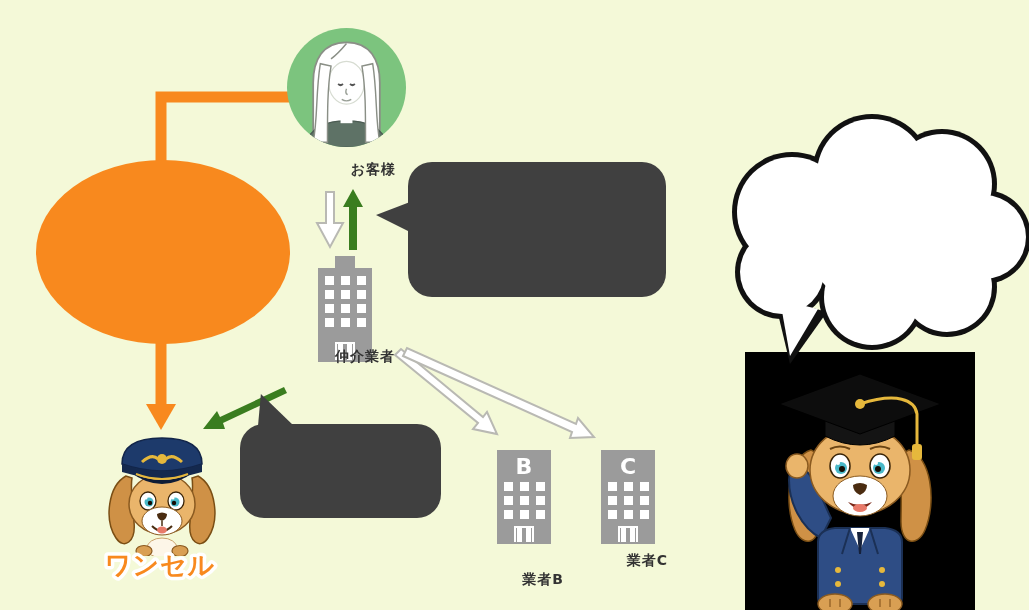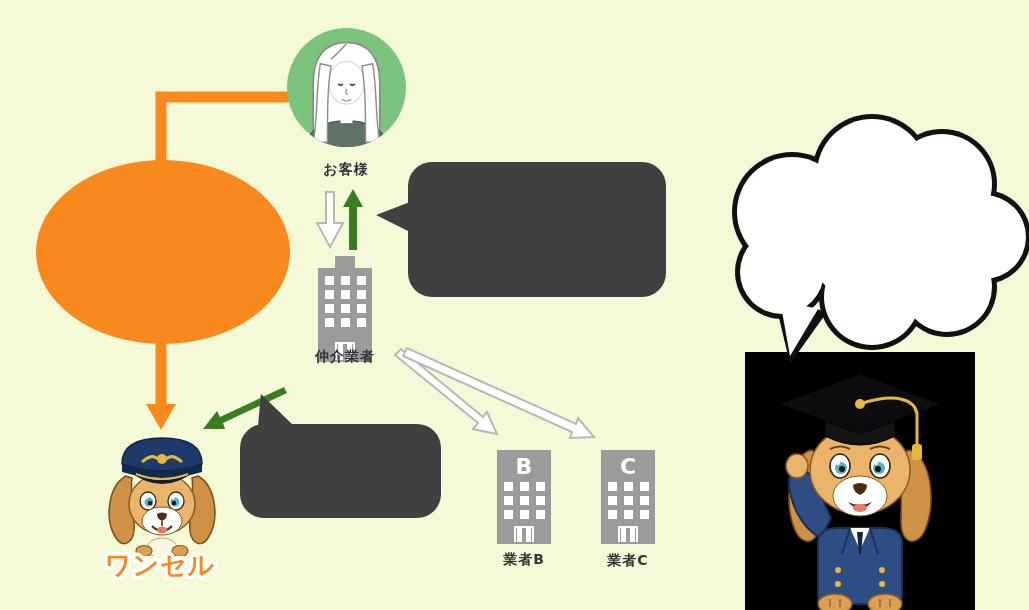--- a/index.html
+++ b/index.html
@@ -2,24 +2,24 @@
 <html><head>
 <meta charset="utf-8">
 <style>
   *{margin:0;padding:0;box-sizing:border-box}
   html,body{background:#f4f9d8}
   body{font-family:"DejaVu Sans","Liberation Sans",sans-serif}
   .stage{position:relative;width:1029px;height:610px;background:#f4f9d8;overflow:hidden}
   .abs{position:absolute}
   .overlay{left:0;top:0;width:1029px;height:610px}
   .avatar{left:287px;top:28px;width:119px;height:119px;border-radius:50%;background:#7cc47e;overflow:hidden}
-  .label{position:absolute;font-size:14px;font-weight:bold;color:#333;text-align:center;letter-spacing:1px}
+  .label{position:absolute;font-size:14px;font-weight:bold;color:#333;text-align:right;letter-spacing:1px}
   .lbl-customer{left:296px;top:161px;width:100px}
   .lbl-broker{left:295px;top:348px;width:100px}
-  .lbl-b{left:484px;top:551px;width:80px}
+  .lbl-b{left:484px;top:571px;width:80px}
   .lbl-c{left:588px;top:552px;width:80px}
   .bubble{position:absolute;background:#404040;border-radius:24px}
   .bubble1{left:408px;top:162px;width:258px;height:135px}
   .bubble2{left:240px;top:424px;width:201px;height:94px}
   .tail-left{position:absolute;left:-32px;top:40px;width:0;height:0;
     border-top:13px solid transparent;border-bottom:17px solid transparent;border-right:34px solid #404040}
   .tail-up{position:absolute;left:18px;top:-30px;width:36px;height:32px;background:#404040;
     clip-path:polygon(8% 0,100% 100%,0 100%)}
   .panel{left:745px;top:352px;width:230px;height:258px;background:#000;overflow:hidden}
   .bld-broker{left:317px;top:256px;width:56px;height:106px}

